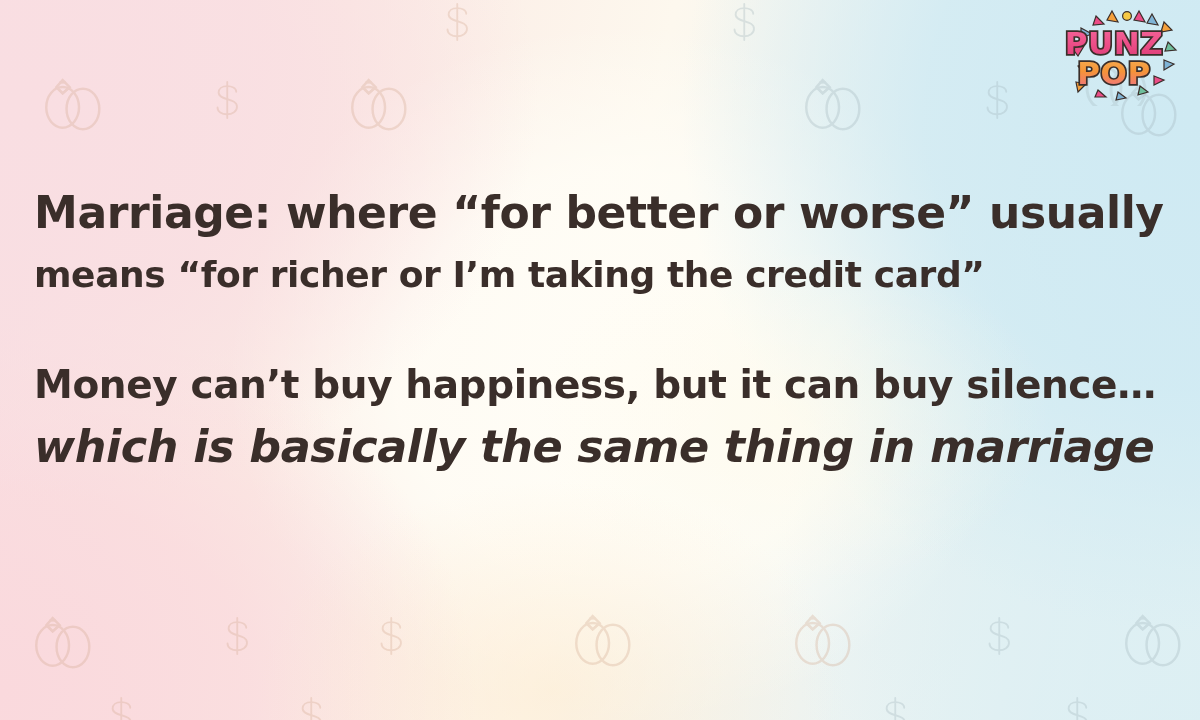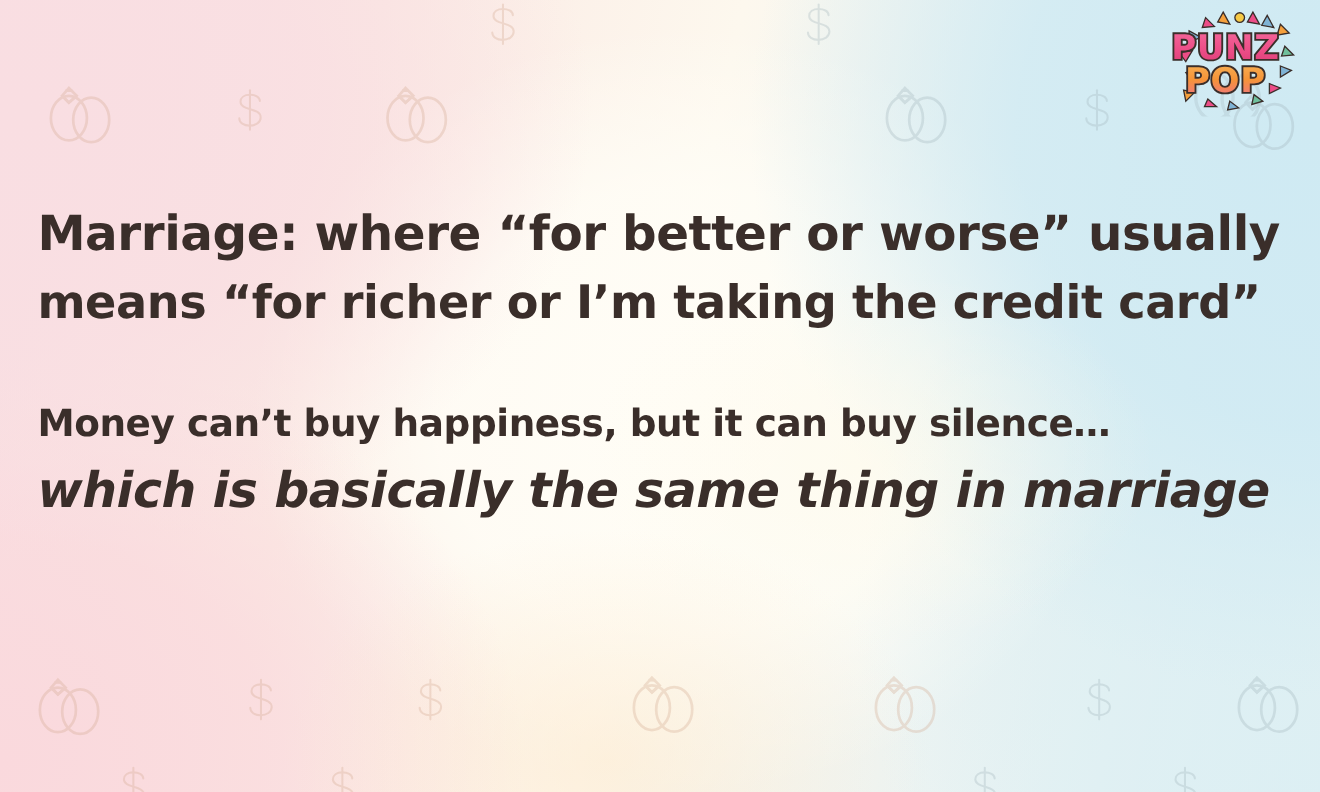--- a/index.html
+++ b/index.html
@@ -222,27 +222,27 @@
           <path d="M72 28 C72 18 60 13 48 13 C34 13 25 20 25 30 C25 52 74 44 74 68 C74 80 62 88 47 88 C33 88 22 81 22 70"></path>
           <line x1="48" y1="2" x2="48" y2="98"></line>
         </svg>
       </div>
     </div>
 
   <div id="quote-block">
 
     <div>
       <div class="quote-line" style="font-size: 44px;">Marriage: where “for better or worse” usually</div>
-      <div class="quote-line" style="font-size: 42px;">means “for richer or I’m taking the credit card”</div>
+      <div class="quote-line" style="font-size: 36px;">means “for richer or I’m taking the credit card”</div>
     </div>
 
     <div id="para-gap"></div>
 
     <div>
-      <div class="quote-line" style="font-size: 34px;">Money can’t buy happiness, but it can buy silence…</div>
+      <div class="quote-line" style="font-size: 39px;">Money can’t buy happiness, but it can buy silence…</div>
       <div class="quote-line" style="font-size: 44.5px; font-style: italic;">which is basically the same thing in marriage</div>
     </div>
 
   </div>
 
   <div id="logo">
     <svg viewBox="0 0 132 104" xmlns="http://www.w3.org/2000/svg" aria-hidden="true">
       <defs>
         <linearGradient id="gPunz" x1="0" y1="0" x2="0" y2="1">
           <stop offset="0%" stop-color="#f4689b"></stop>

